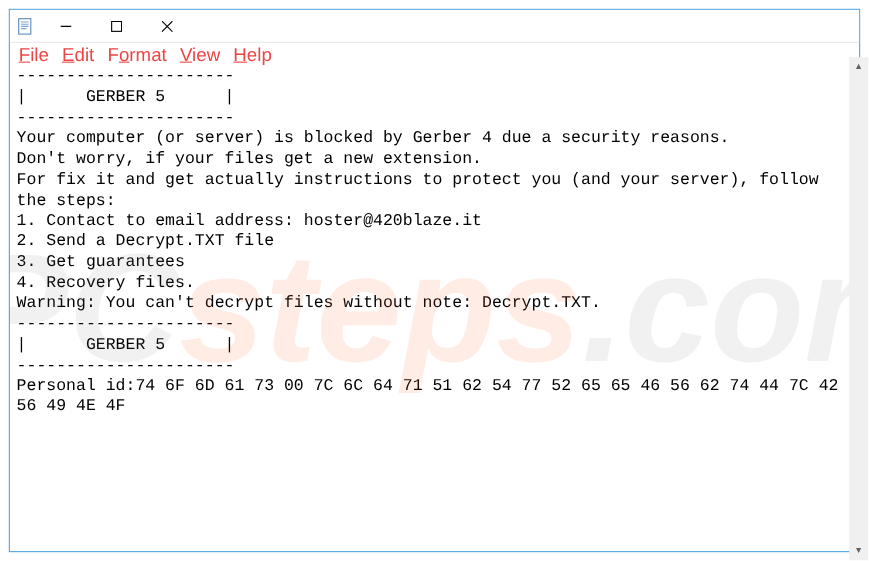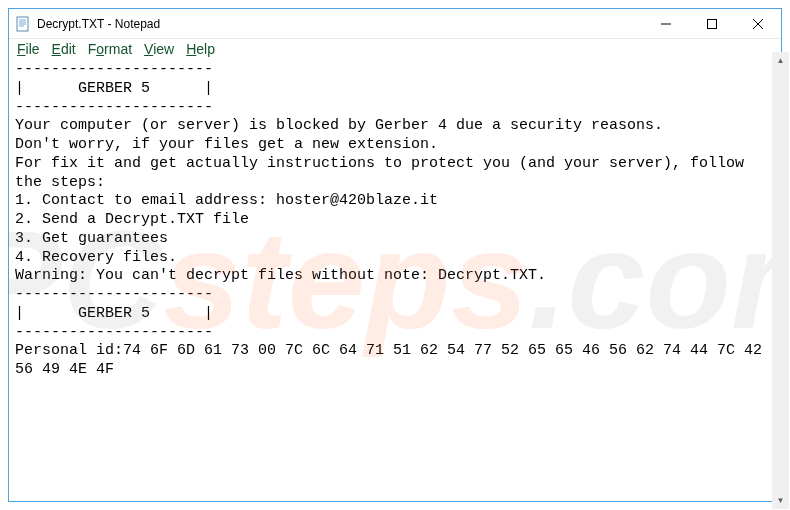--- a/index.html
+++ b/index.html
@@ -51,24 +51,24 @@
       align-items: center;
       justify-content: center;
       font-size: 14px;
       font-family: Arial, sans-serif;
       color: #000;
       cursor: pointer;
     }
     .menubar {
       height: 20px;
       display: flex;
-      align-items: center;
+      align-items: flex-start;
       padding: 0 2px;
-      font-size: 14px;
-      color: #14532d;
+      font-size: 17px;
+      color: #ef4444;
     }
     .menu-item {
       padding: 1px 6px;
       cursor: pointer;
     }
     .menu-item u { text-decoration: underline; }
     .content-area {
       flex: 1;
       padding: 2px 6px;
       overflow: auto;
@@ -129,21 +129,20 @@
   <div class="titlebar">
     <div class="titlebar-icon">
       <svg width="16" height="16" viewBox="0 0 16 16">
         <rect x="2" y="1" width="11" height="14" fill="#fff" stroke="#5b8ab5" stroke-width="1"></rect>
         <line x1="4" y1="4" x2="11" y2="4" stroke="#7aa8d4" stroke-width="1"></line>
         <line x1="4" y1="6" x2="11" y2="6" stroke="#7aa8d4" stroke-width="1"></line>
         <line x1="4" y1="8" x2="11" y2="8" stroke="#7aa8d4" stroke-width="1"></line>
         <line x1="4" y1="10" x2="9" y2="10" stroke="#7aa8d4" stroke-width="1"></line>
       </svg>
     </div>
-    <div class="titlebar-title">Decrypt.TXT - Notepad</div>
     <div class="window-controls">
       <div class="ctrl-btn">
         <svg width="10" height="10" viewBox="0 0 10 10">
             <line x1="0" y1="5" x2="10" y2="5" stroke="#000" stroke-width="1"></line>
           </svg>
       </div>
       <div class="ctrl-btn">
         <svg width="10" height="10" viewBox="0 0 10 10">
             <rect x="0.5" y="0.5" width="9" height="9" fill="none" stroke="#000" stroke-width="1"></rect>
           </svg>

